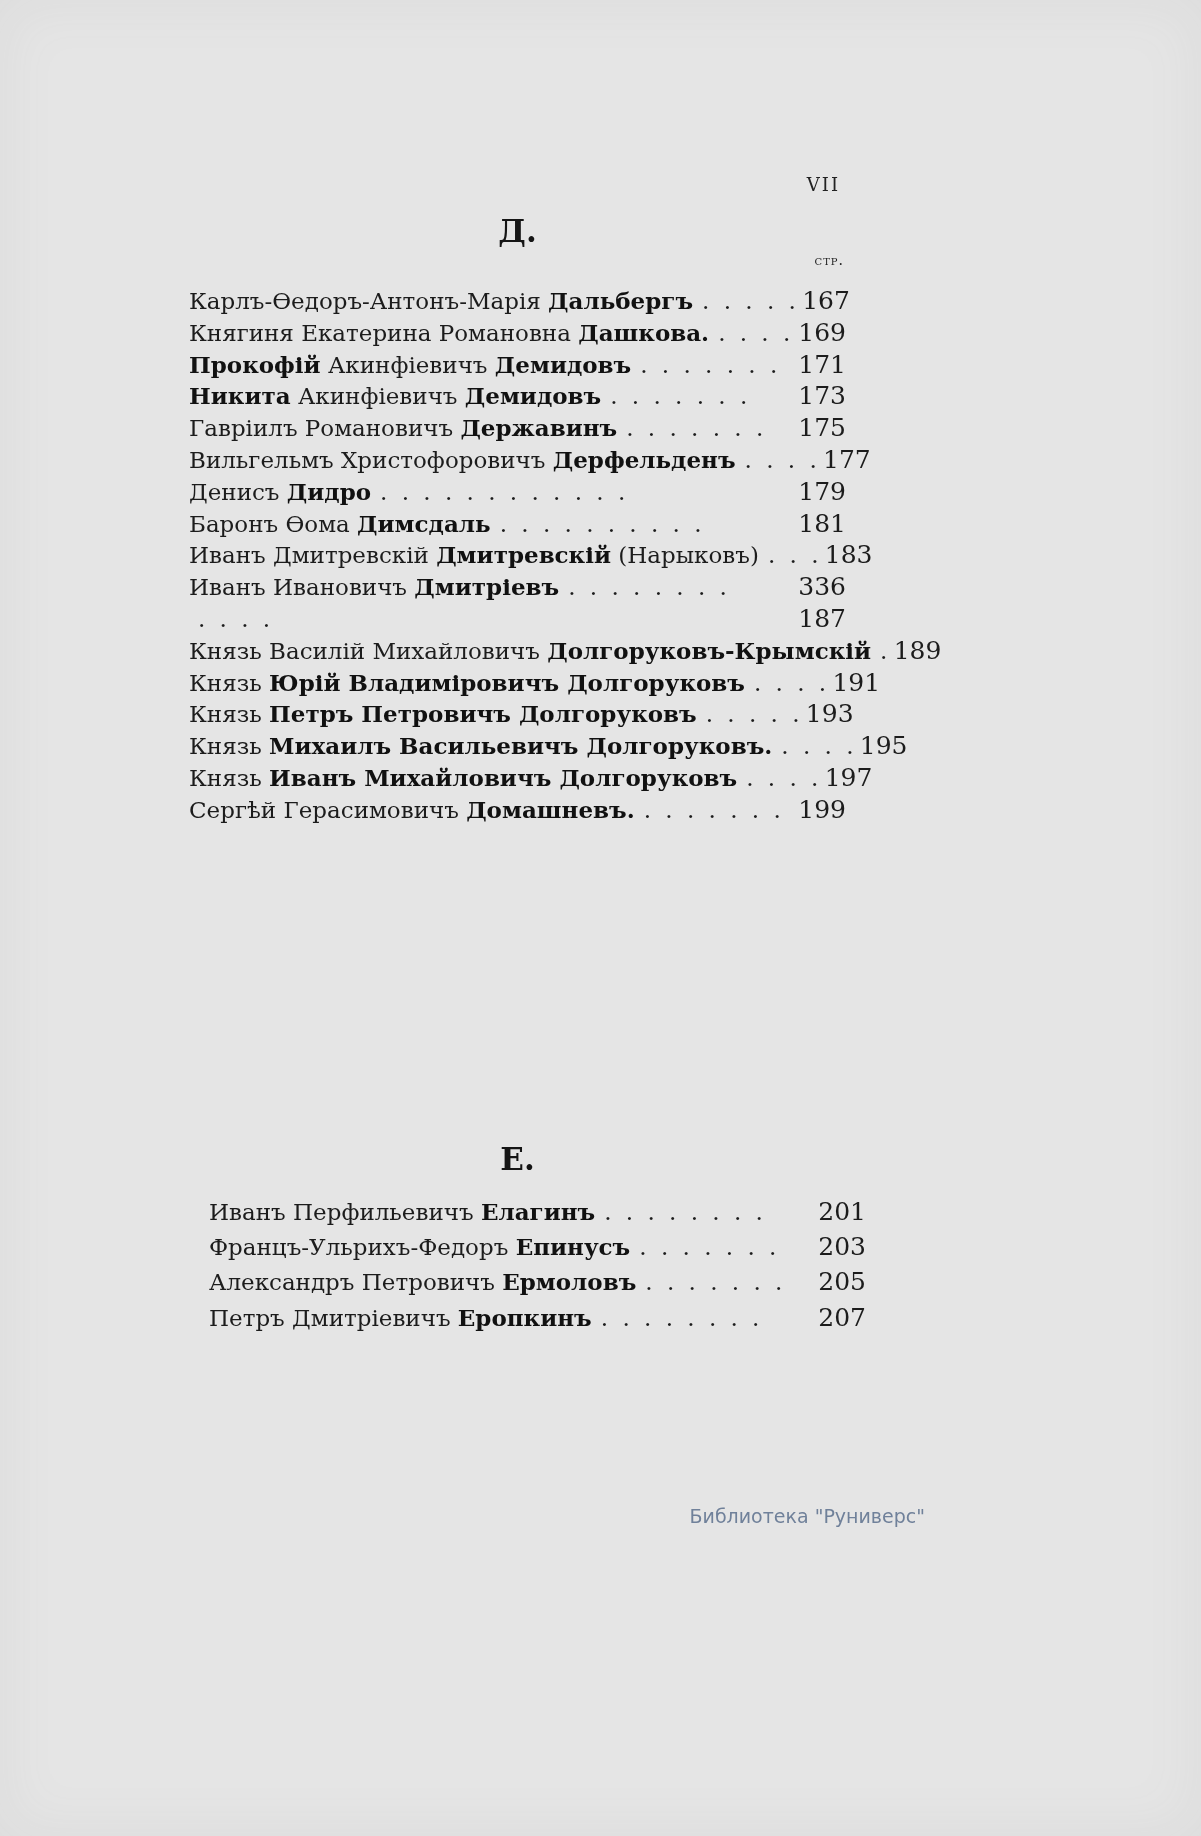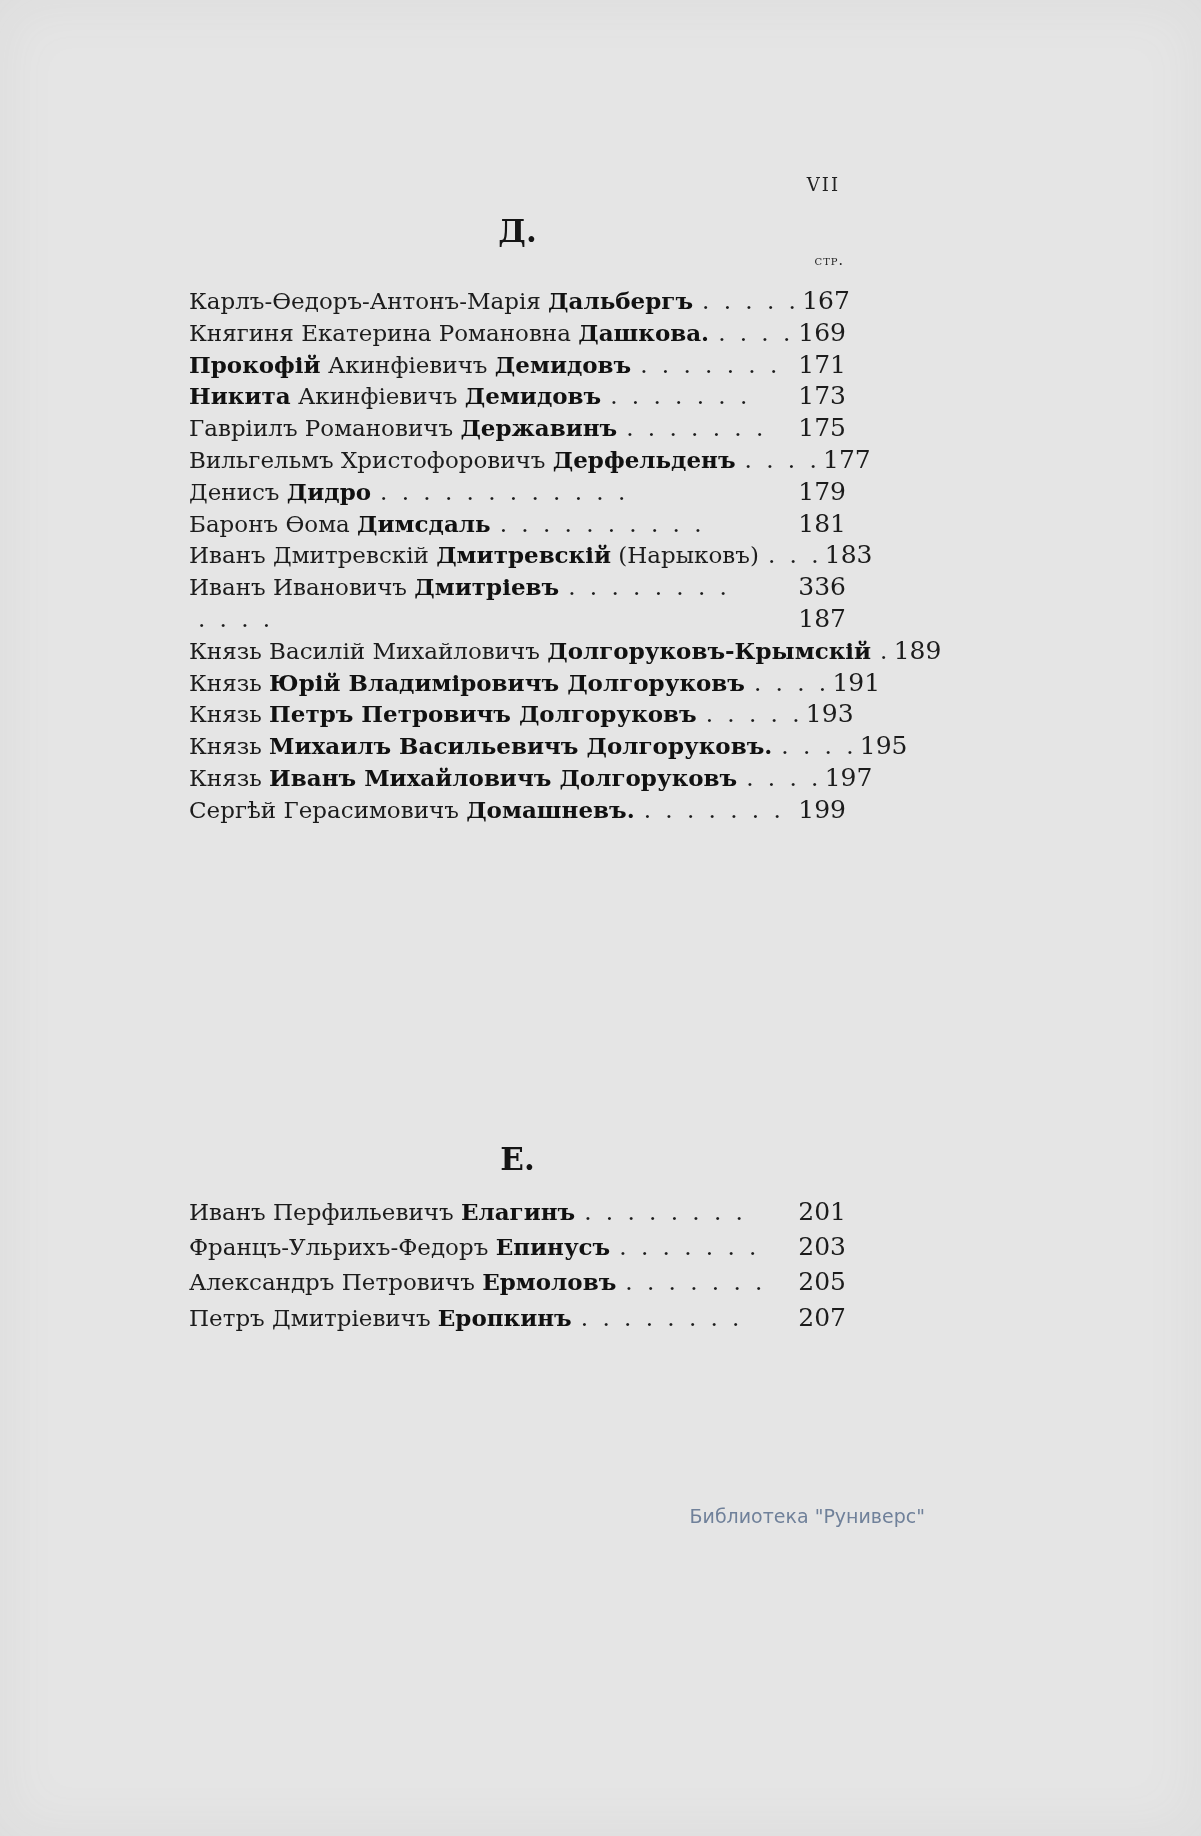--- a/index.html
+++ b/index.html
@@ -50,21 +50,21 @@
     font-variant: small-caps;
     letter-spacing: 1px;
     color: #222;
   }
   .rows {
     position: absolute;
     width: 100%;
   }
   .rows-d { top: 280px; }
   .rows-d .row { height: 31.8px; }
-  .rows-e { top: 1191px; }
+  .rows-e { top: 1191px; margin-left: 20px; }
   .rows-e .row { height: 35.2px; }
   .row {
     display: flex;
     align-items: baseline;
     font-size: 23px;
     line-height: 41px;
   }
   .name { white-space: pre; }
   .name b { font-weight: bold; color: #111; }
   .dots {

